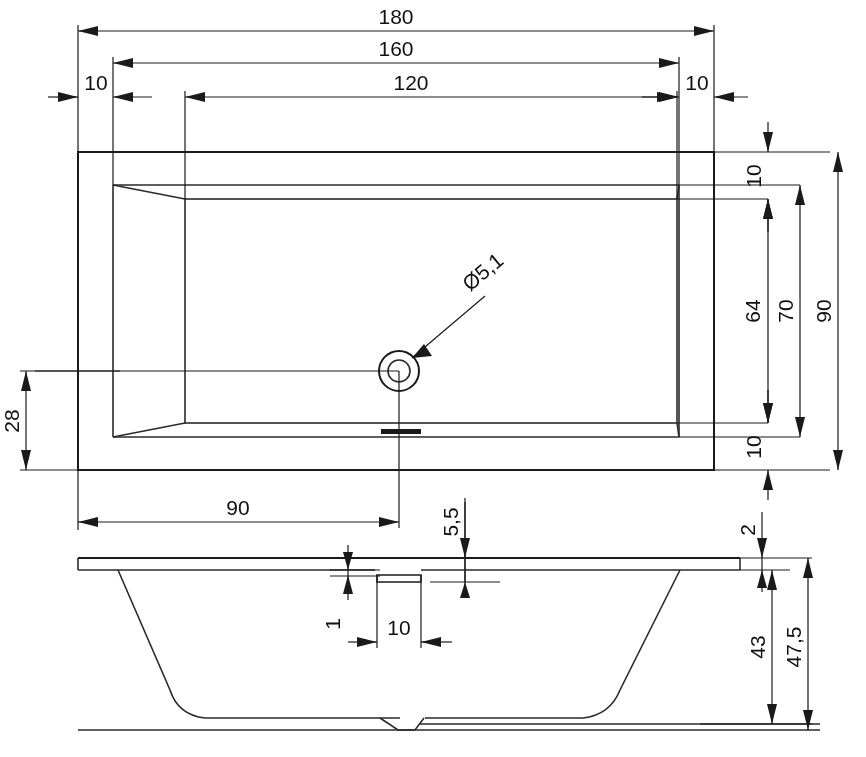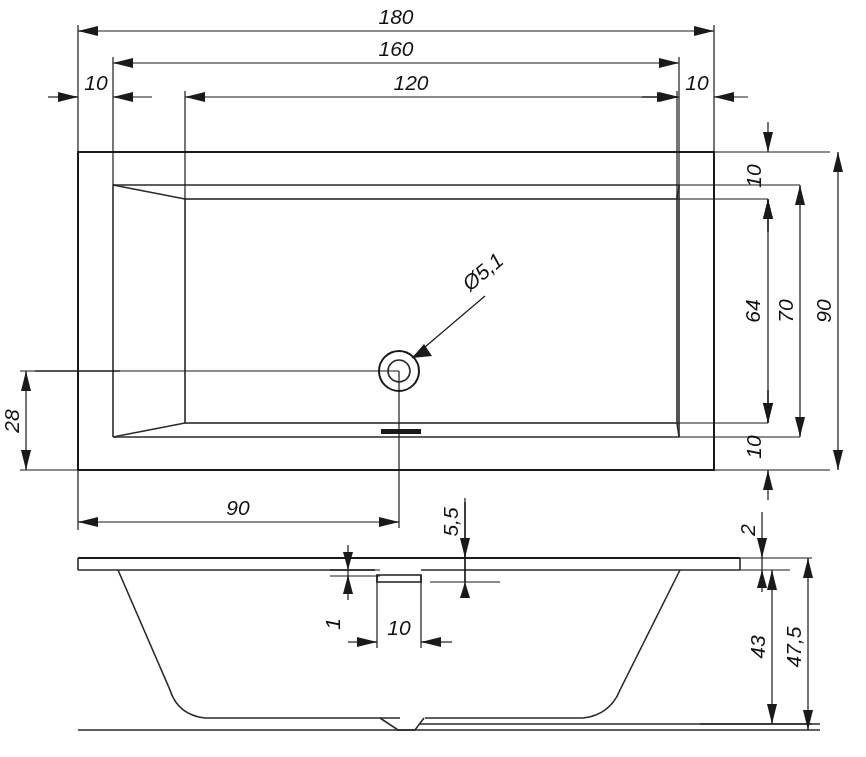--- a/index.html
+++ b/index.html
@@ -12,21 +12,20 @@
     width: 866px;
     height: 757px;
     font-family: "Liberation Sans", sans-serif;
     overflow: hidden;
   }
   #drawing-root {
     position: relative;
     width: 866px;
     height: 583px;
     background: #84cc16;
-    font-style: italic;
   }
   svg#drawing {
     display: block;
     width: 866px;
     height: 757px;
     background: #ffffff;
   }
   .obj {
     fill: none;
     stroke: #1a1a1a;

